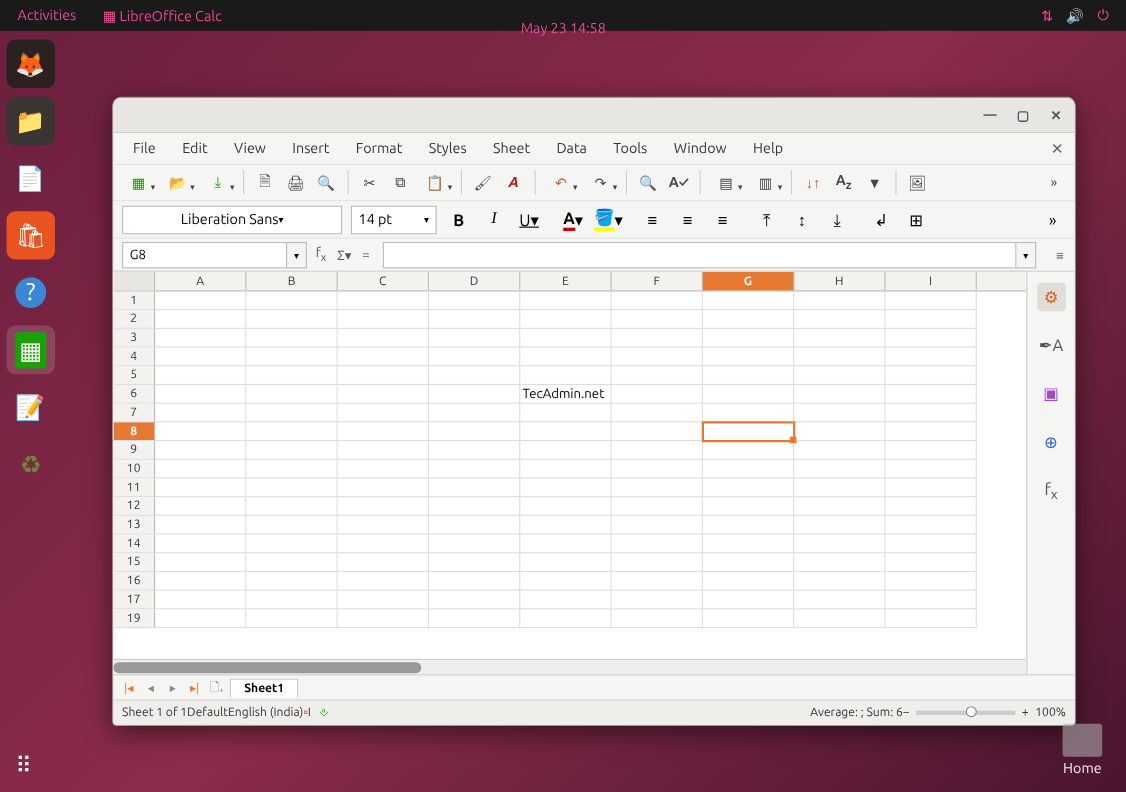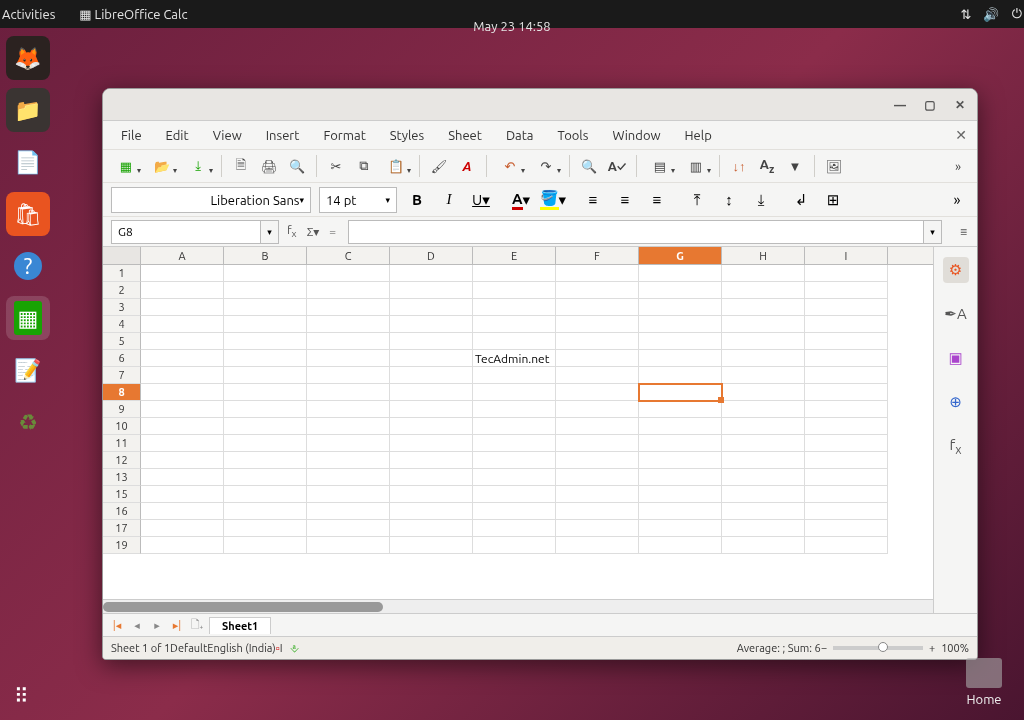--- a/index.html
+++ b/index.html
@@ -1,19 +1,19 @@
 <!DOCTYPE html>
 <html><head>
 <meta charset="utf-8">
 <style>
 * { margin: 0; padding: 0; box-sizing: border-box; font-family: "Ubuntu", "Liberation Sans", sans-serif; }
 body { width: 1024px; height: 720px; background: linear-gradient(135deg, #6b1f3e 0%, #8b2c4a 50%, #4a1530 100%); overflow: hidden; position: relative; }
 
 
-.topbar { height: 28px; background: #1a1a1a; color: #e5e5e5; display: flex; align-items: center; font-size: 13px; padding: 0 2px; }
+.topbar { height: 28px; background: #1a1a1a; color: #ec4899; display: flex; align-items: center; font-size: 13px; padding: 0 16px; }
 .topbar .left { display: flex; gap: 24px; align-items: center; }
 .topbar .center { position: absolute; left: 50%; transform: translateX(-50%); margin-top: 24px; }
 .topbar .right { margin-left: auto; display: flex; gap: 12px; align-items: center; }
 
 
 .dock { position: absolute; left: 6px; top: 36px; width: 48px; display: flex; flex-direction: column; gap: 8px; }
 .dock-item { width: 44px; height: 44px; border-radius: 8px; display: flex; align-items: center; justify-content: center; font-size: 22px; }
 .dock-item.active { background: rgba(255,255,255,0.15); }
 .dock-bottom { position: absolute; left: 14px; bottom: 12px; color: #fff; font-size: 20px; }
 
@@ -229,21 +229,21 @@
     <div class="sep"></div>
     <div class="tb-btn">
         <span>🖼</span>
       </div>
     <div class="tb-btn" style="margin-left:auto">
         <span>»</span>
       </div>
   </div>
 
   <div class="fmt-bar">
-    <div class="combo font-combo" style="display:flex;align-items:center;justify-content:flex-end">
+    <div class="combo font-combo" style="display:flex;align-items:center;justify-content:center">
       <span>Liberation Sans</span>
         <span style="font-size:9px">▾</span>
     </div>
     <div class="combo size-combo" style="display:flex;align-items:center;justify-content:space-between">
       <span>14 pt</span>
         <span style="font-size:9px">▾</span>
     </div>
     <div class="fb" style="font-weight:bold">B</div>
     <div class="fb" style="font-style:italic;font-family:serif">I</div>
     <div class="fb" style="text-decoration:underline">U▾</div>
@@ -470,20 +470,32 @@
             <div class="cell"></div>
             <div class="cell"></div>
             <div class="cell"></div>
             <div class="cell"></div>
             <div class="cell"></div>
             <div class="cell"></div>
             <div class="cell"></div>
             <div class="cell"></div>
           </div>
           <div class="row">
+            <div class="row-h">14</div>
+            <div class="cell"></div>
+            <div class="cell"></div>
+            <div class="cell"></div>
+            <div class="cell"></div>
+            <div class="cell"></div>
+            <div class="cell"></div>
+            <div class="cell"></div>
+            <div class="cell"></div>
+            <div class="cell"></div>
+          </div>
+          <div class="row">
             <div class="row-h">15</div>
             <div class="cell"></div>
             <div class="cell"></div>
             <div class="cell"></div>
             <div class="cell"></div>
             <div class="cell"></div>
             <div class="cell"></div>
             <div class="cell"></div>
             <div class="cell"></div>
             <div class="cell"></div>

